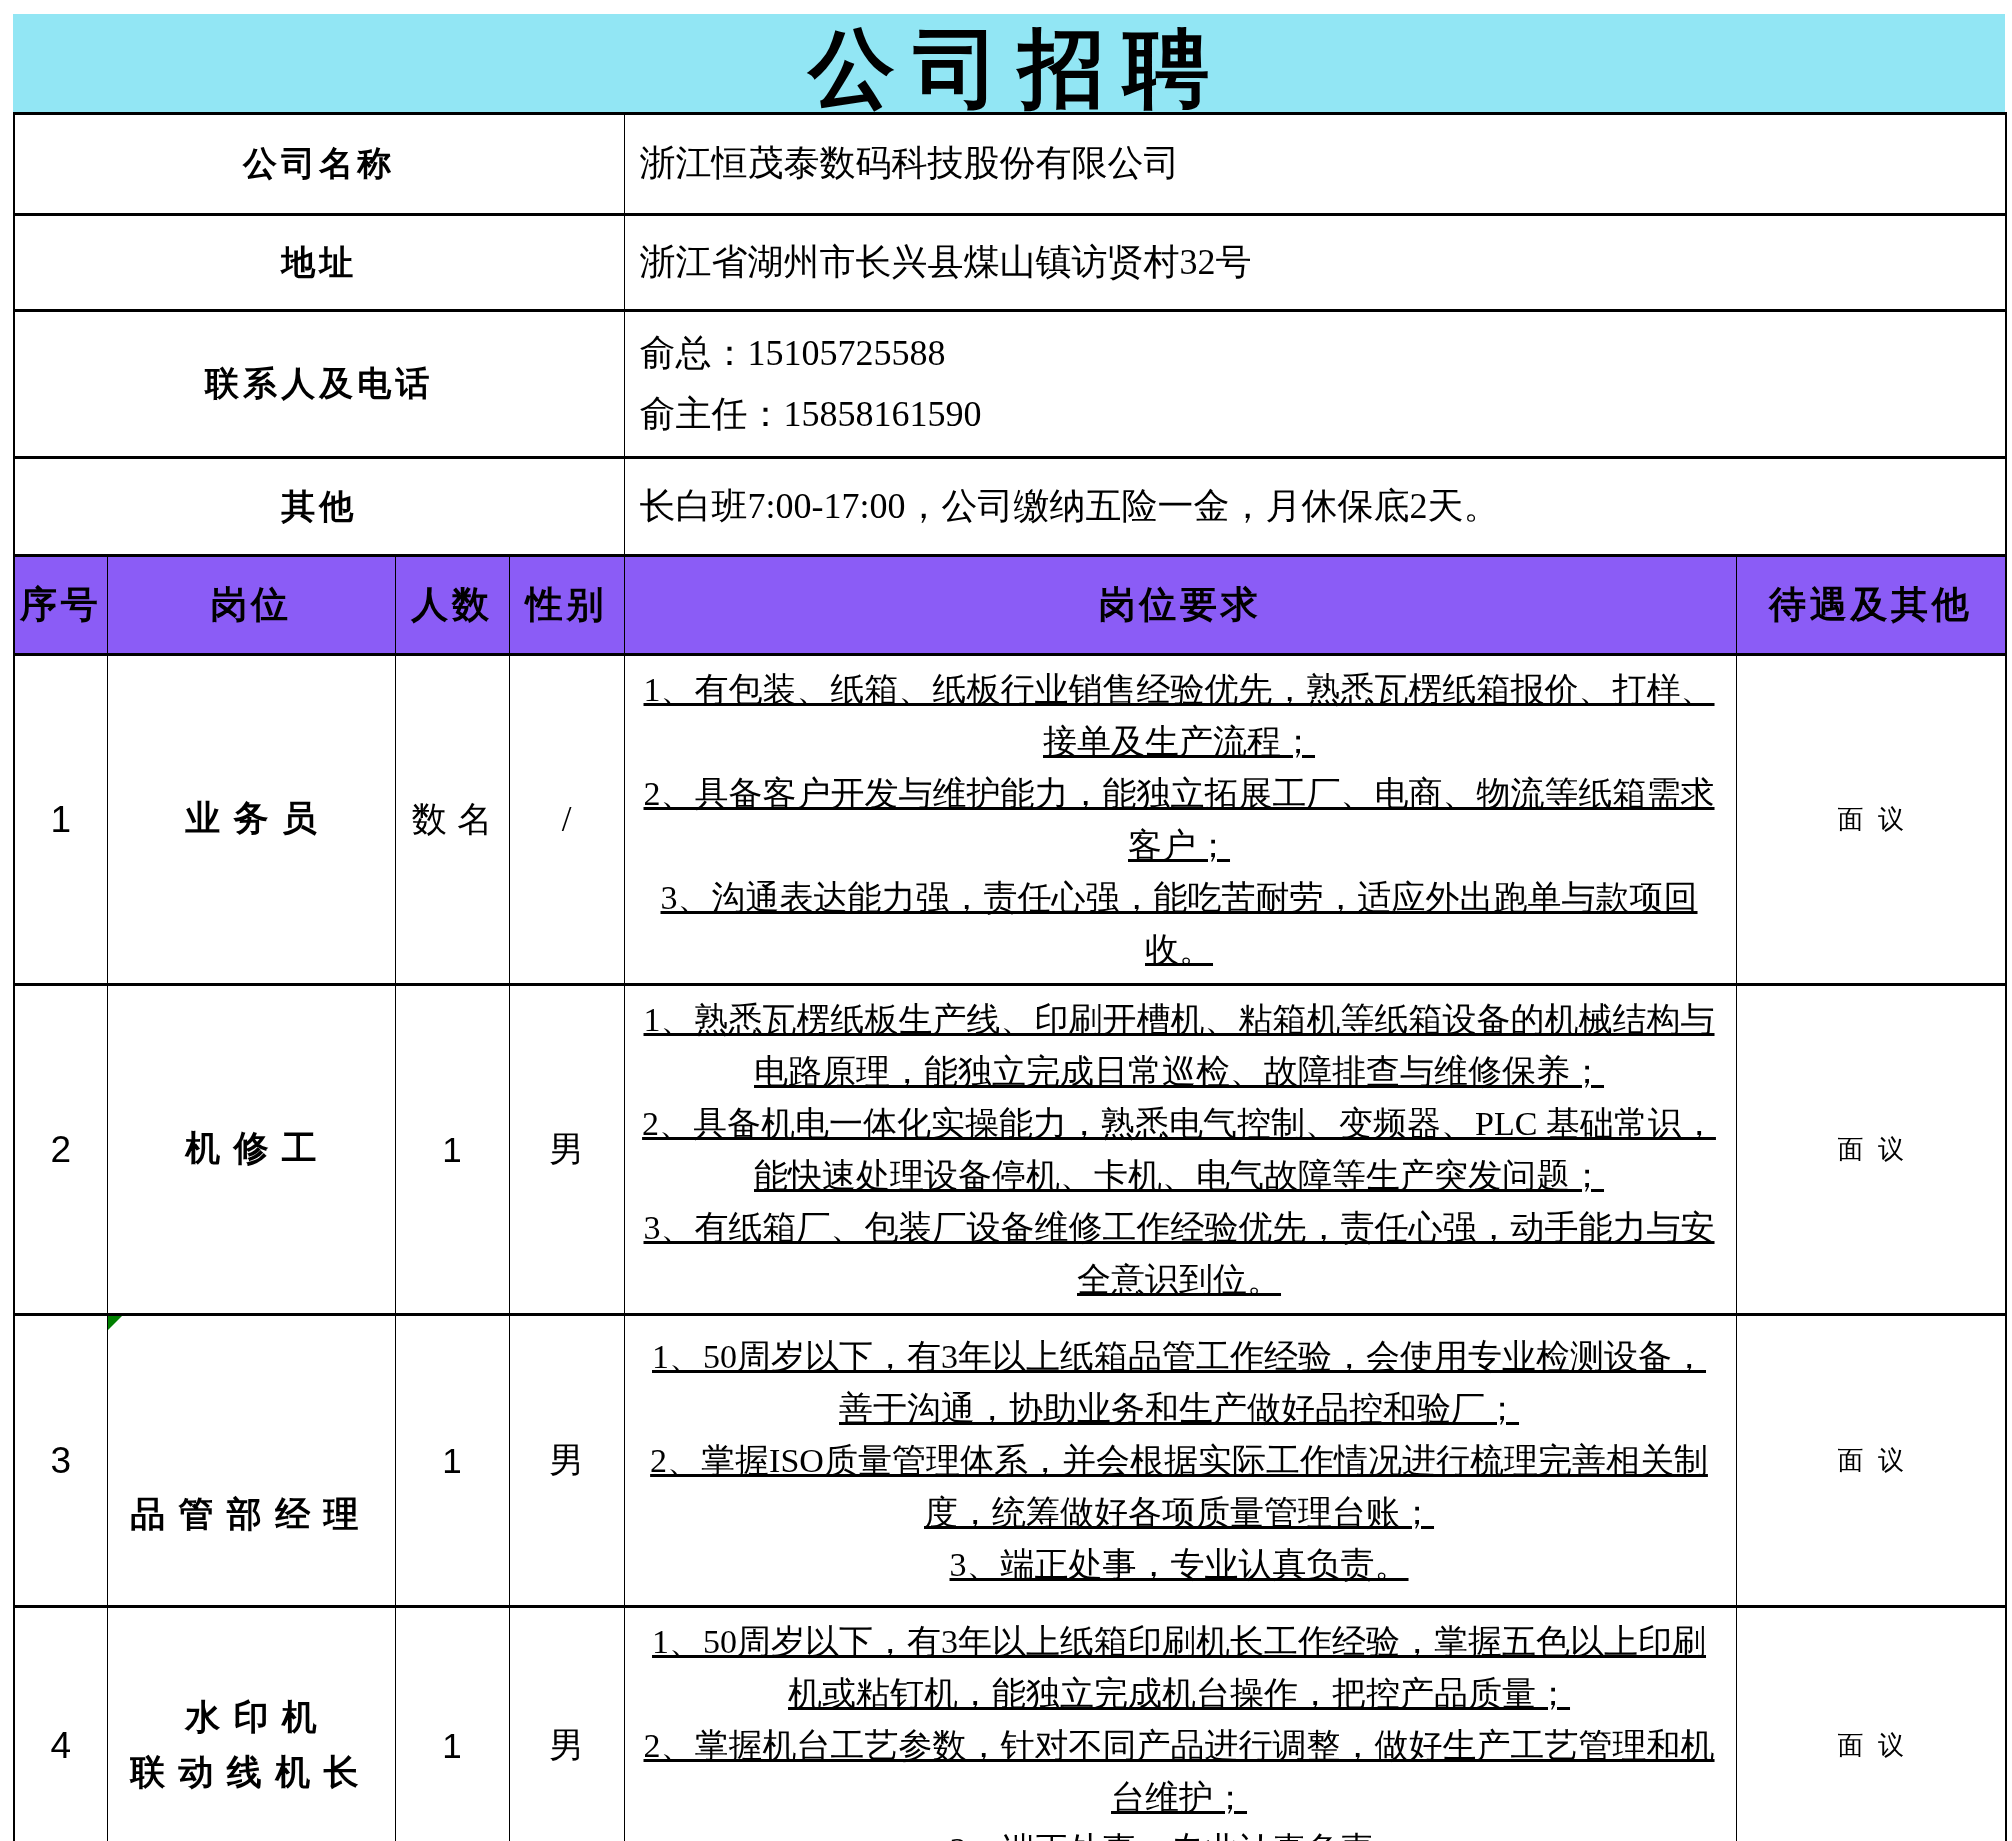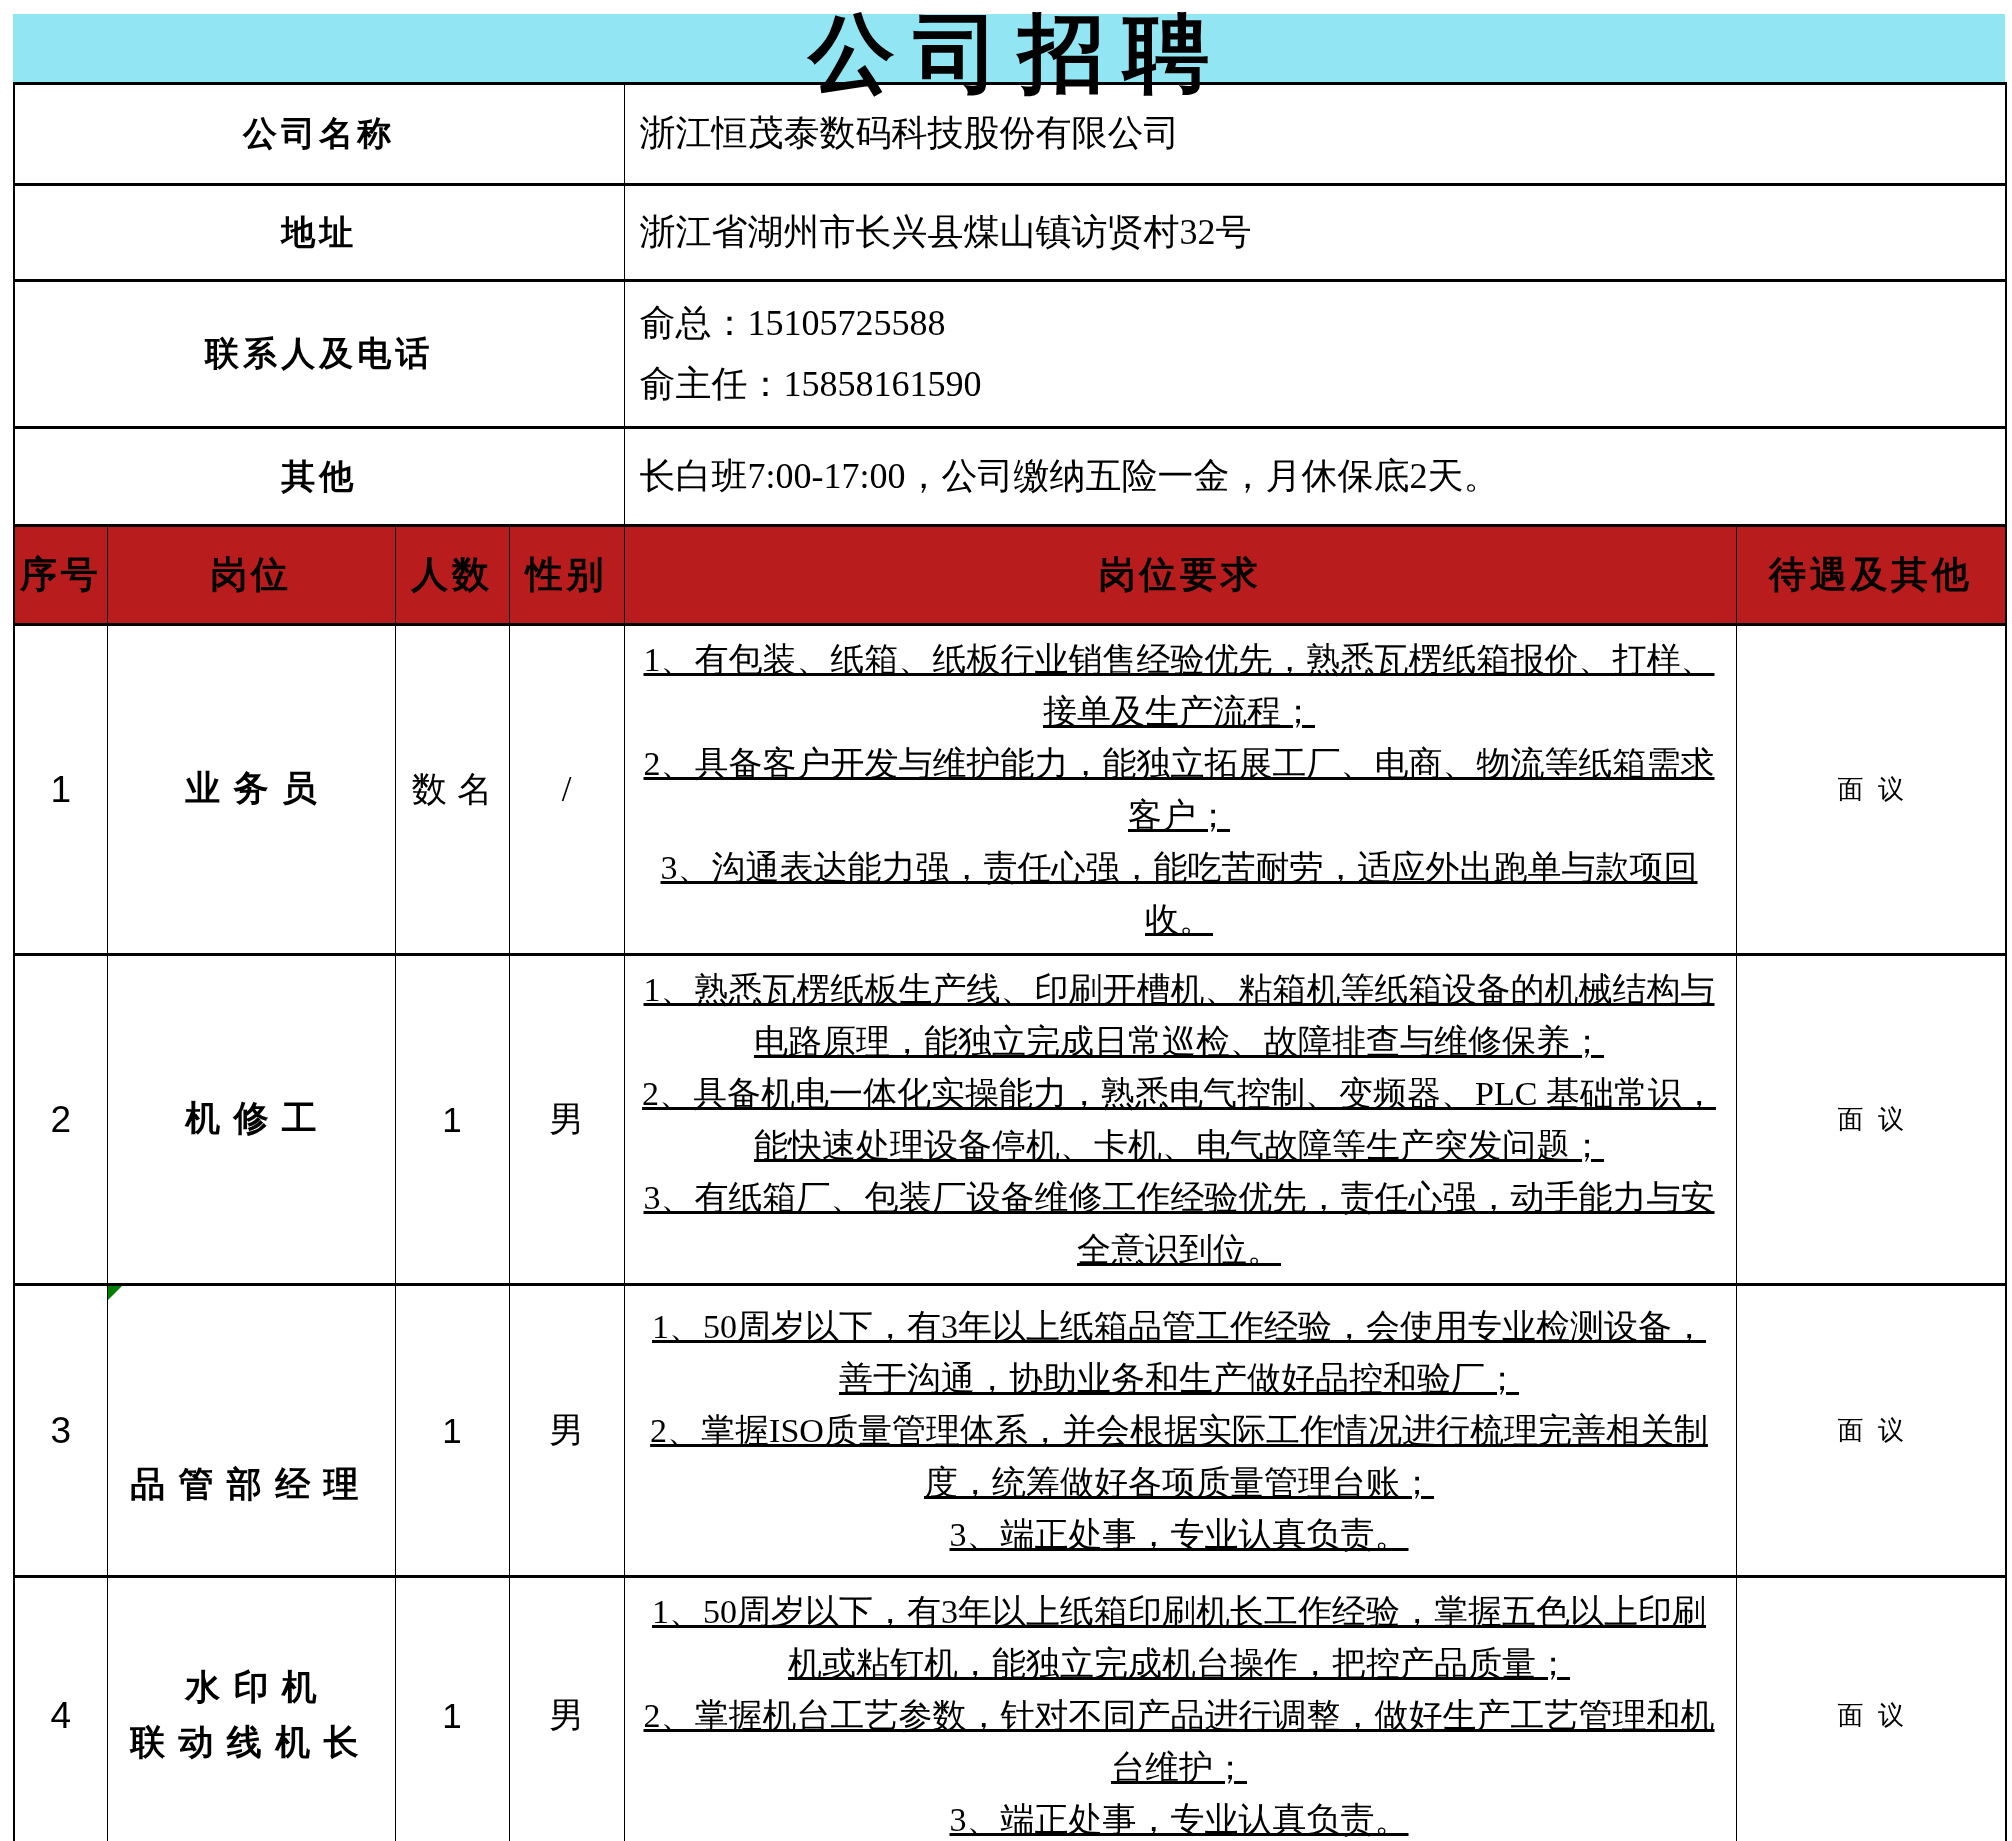--- a/index.html
+++ b/index.html
@@ -9,21 +9,21 @@
     font-family: "Liberation Serif", "DejaVu Serif", serif;
     color: #000;
     overflow: hidden;
   }
   .sheet {
     position: absolute; left: 13px; top: 14px;
     width: 1992px;
   }
   
   .title-band {
-    height: 68px;
+    height: 98px;
     background: #92E6F4;
     display: flex; align-items: center; justify-content: center;
   }
   .title-band .title-text {
     font-size: 86px; font-weight: bold;
     letter-spacing: 0.22em; text-indent: 0.22em;
     line-height: 1; white-space: nowrap;
     transform: translateY(5.6px);
   }
   
@@ -49,21 +49,21 @@
   }
   td.info-value {
     text-align: left;
     font-size: 36px; font-weight: normal;
     padding-left: 15px; padding-right: 9.4px;
     line-height: 1.7;
   }
   td.info-value .vline { display: block; }
   
   th.col-head {
-    background: #b91c1c;
+    background: #8b5cf6;
     font-size: 37px; font-weight: bold;
     text-align: center;
     letter-spacing: 0.10em;
     padding: 0 1.9px;
   }
   
   td.c-no {
     text-align: center;
     font-family: "Liberation Sans", "DejaVu Sans", sans-serif;
     font-size: 37px; font-weight: normal;

